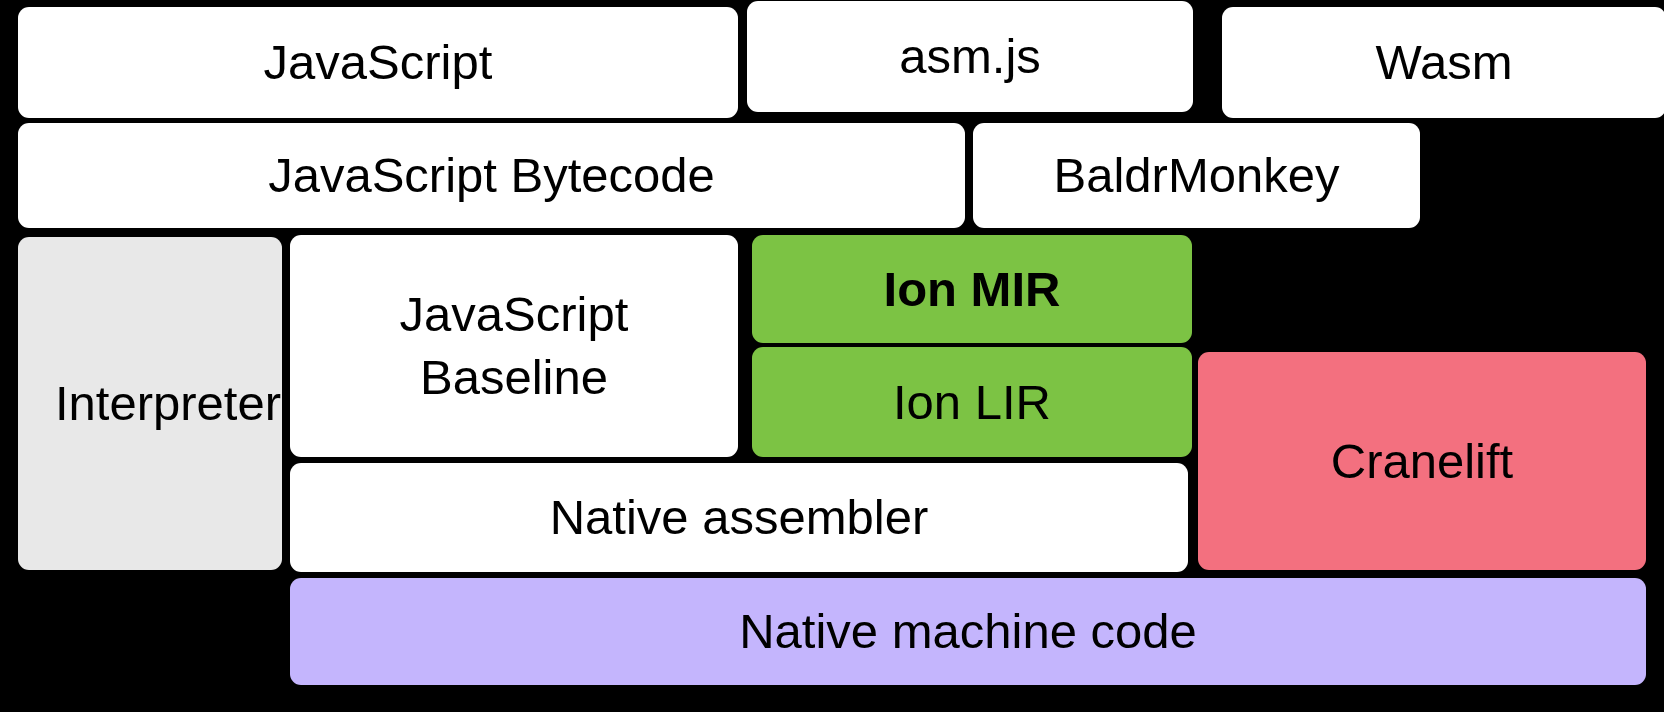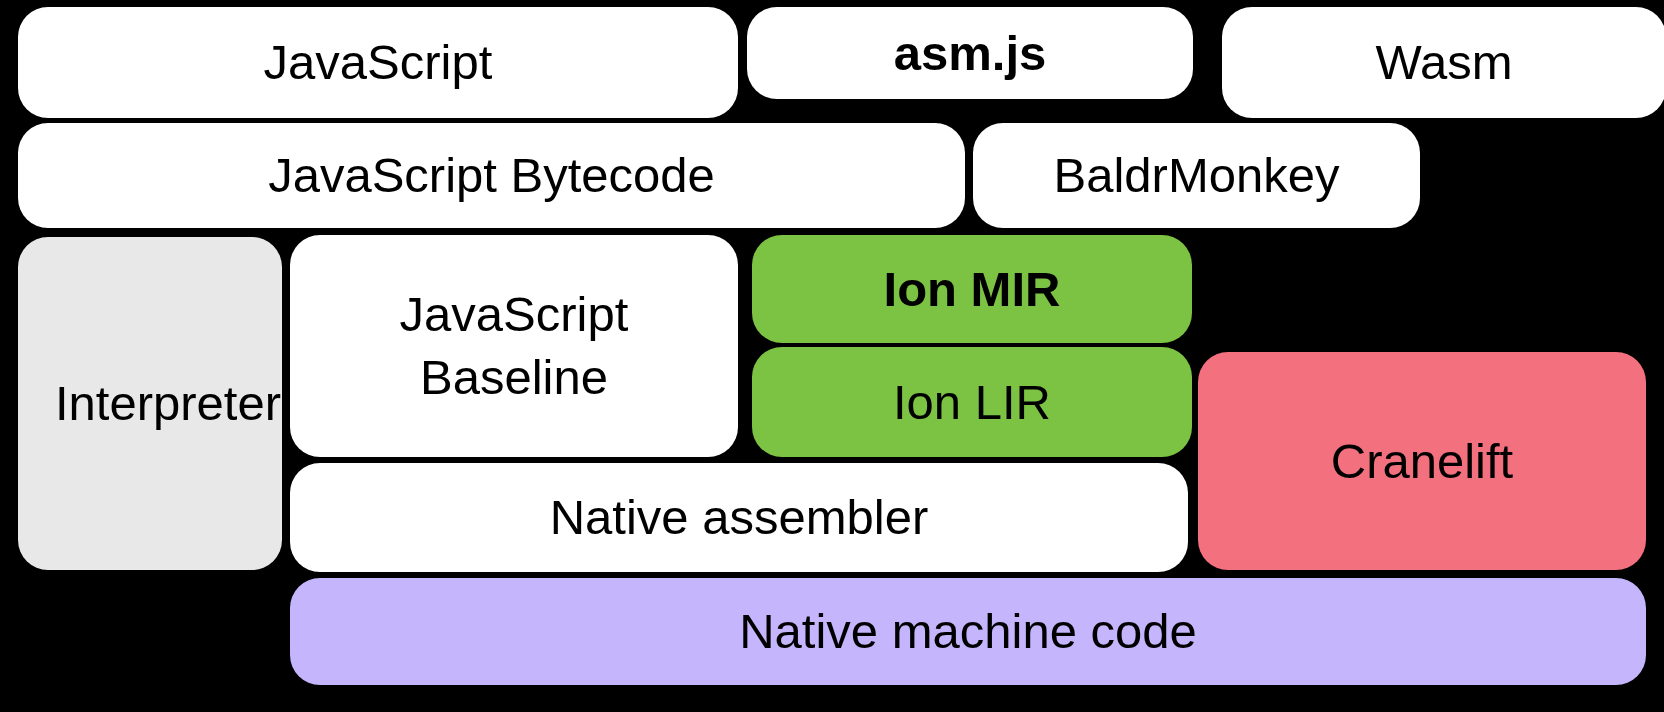--- a/index.html
+++ b/index.html
@@ -14,31 +14,31 @@
     background:#000000;
     overflow:hidden;
     font-family:"Liberation Sans","DejaVu Sans",sans-serif;
   }
   .block{
     position:absolute;
     display:flex;
     align-items:center;
     justify-content:center;
     text-align:center;
-    border-radius:30px;
+    border-radius:11px;
     background:#ffffff;
     color:#000000;
     font-size:49px;
     line-height:1.28;
     white-space:pre-line;
     box-sizing:border-box;
   }
   
   .b-javascript        {left:18px;   top:7px;   width:720px;  height:111px;}
-  .b-asmjs             {left:747px;  top:7px;   width:446px;  height:92px;font-weight:bold;}
+  .b-asmjs             {left:747px;  top:1px;   width:446px;  height:111px;}
   .b-wasm              {left:1202px; top:7px;   width:444px;  height:111px;}
   .b-js-bytecode       {left:18px;   top:123px; width:947px;  height:105px;}
   .b-baldrmonkey       {left:973px;  top:123px; width:447px;  height:105px;}
   .b-interpreter       {left:18px;   top:237px; width:264px;  height:333px;}
   .b-js-baseline       {left:290px;  top:235px; width:448px;  height:222px;}
   .b-ion-mir           {left:752px;  top:235px; width:440px;  height:108px;}
   .b-ion-lir           {left:752px;  top:347px; width:440px;  height:110px;}
   .b-cranelift         {left:1198px; top:352px; width:448px;  height:218px;}
   .b-macro-assembler   {left:290px;  top:463px; width:898px;  height:109px;}
   .b-native-machine    {left:290px;  top:578px; width:1356px; height:107px;}

